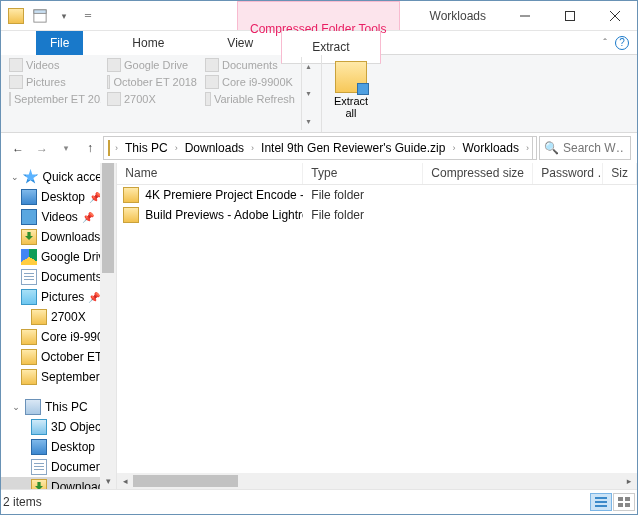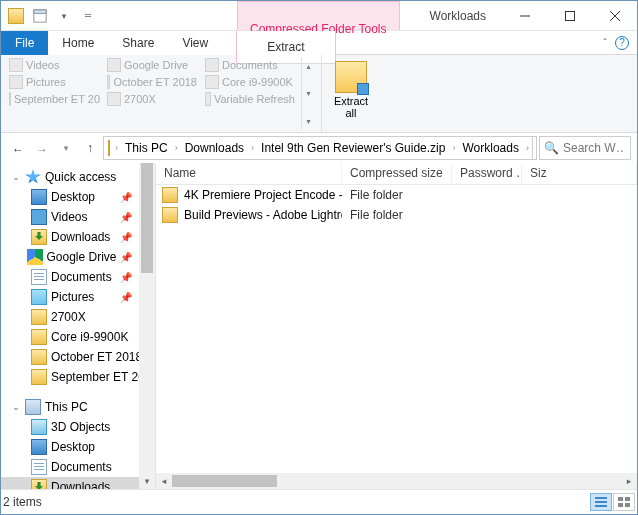--- a/index.html
+++ b/index.html
@@ -7,21 +7,21 @@
 
 .titlebar { height: 30px; display: flex; align-items: stretch; background: #fff; border-bottom: 1px solid #e5e5e5; }
 .qat { display: flex; align-items: center; gap: 2px; padding: 0 4px; }
 .qat-btn { width: 22px; height: 22px; display: flex; align-items: center; justify-content: center; }
 .context-tab-zone { margin-left: 134px; background: #fce4ec; border: 1px solid #f8bbd0; border-bottom: none; padding: 20px 12px 0; color: #e91e63; font-size: 12px; }
 .title-text { flex: 1; display: flex; align-items: center; padding-left: 30px; color: #444; }
 .winbtns { display: flex; }
 .winbtn { width: 45px; display: flex; align-items: center; justify-content: center; color: #333; }
 
 .tabs-row { height: 24px; display: flex; align-items: stretch; }
-.tab { padding: 7px 14px; display: flex; align-items: center; color: #333; font-size: 12px; }
+.tab { padding: 7px 14px; display: flex; align-items: center; color: #333; font-size: 12px; margin-left: 35px; }
 .tab.file { background: #1979ca; color: #fff; }
 .tab.context { color: #333; background: #fff; border: 1px solid #f8bbd0; border-top: none; border-bottom: 1px solid #dadada; margin-left: 0; }
 .tabs-row .spacer { flex: 1; border-bottom: 1px solid #dadada; }
 .ribbon-ctrl { display: flex; align-items: center; gap: 8px; padding: 0 8px; border-bottom: 1px solid #dadada; color: #666; }
 
 .ribbon { height: 78px; background: #f5f6f7; border-bottom: 1px solid #dadada; display: flex; }
 .ribbon-group { border-right: 1px solid #e1e1e1; padding: 2px 6px; display: flex; flex-direction: column; }
 .ribbon-group-body { flex: 1; display: flex; gap: 4px; }
 .ribbon-group-label { text-align: center; font-size: 11px; color: #666; padding-top: 2px; }
 .dest-col { display: flex; flex-direction: column; gap: 1px; }
@@ -130,21 +130,20 @@
           <line x1="0" y1="0" x2="10" y2="10" stroke="#333"></line>
           <line x1="10" y1="0" x2="0" y2="10" stroke="#333"></line>
         </svg>
       </div>
   </div>
 </div>
 
 <div class="tabs-row">
   <div class="tab file">File</div>
   <div class="tab">Home</div>
-  <div class="tab">Share</div>
   <div class="tab">View</div>
   <div class="tab context" style="margin-left:14px;padding:16px 30px">Extract</div>
   <div class="spacer"></div>
   <div class="ribbon-ctrl">
     <span style="font-size:11px">ˆ</span>
     <span style="color:#1979ca;border:1px solid #1979ca;border-radius:50%;width:14px;height:14px;display:inline-flex;align-items:center;justify-content:center;font-size:10px">?</span>
   </div>
 </div>
 
 <div class="ribbon">
@@ -329,20 +328,21 @@
       </div>
     <div class="np-scroll">
       <div class="np-thumb"></div>
       <div class="np-arrow down">▾</div>
     </div>
   </div>
 
   <div class="content">
     <div class="cols">
       <div class="col name">Name</div>
+      <div class="col type">Type</div>
       <div class="col csize">Compressed size</div>
       <div class="col pwd">Password …</div>
       <div class="col size">Siz</div>
     </div>
     <div class="rows" id="rows">
         <div class="row">
           <div class="c-name">
             <span class="ic ic-folder"></span>
             <span>4K Premiere Project Encode - Adob…</span>
           </div>

